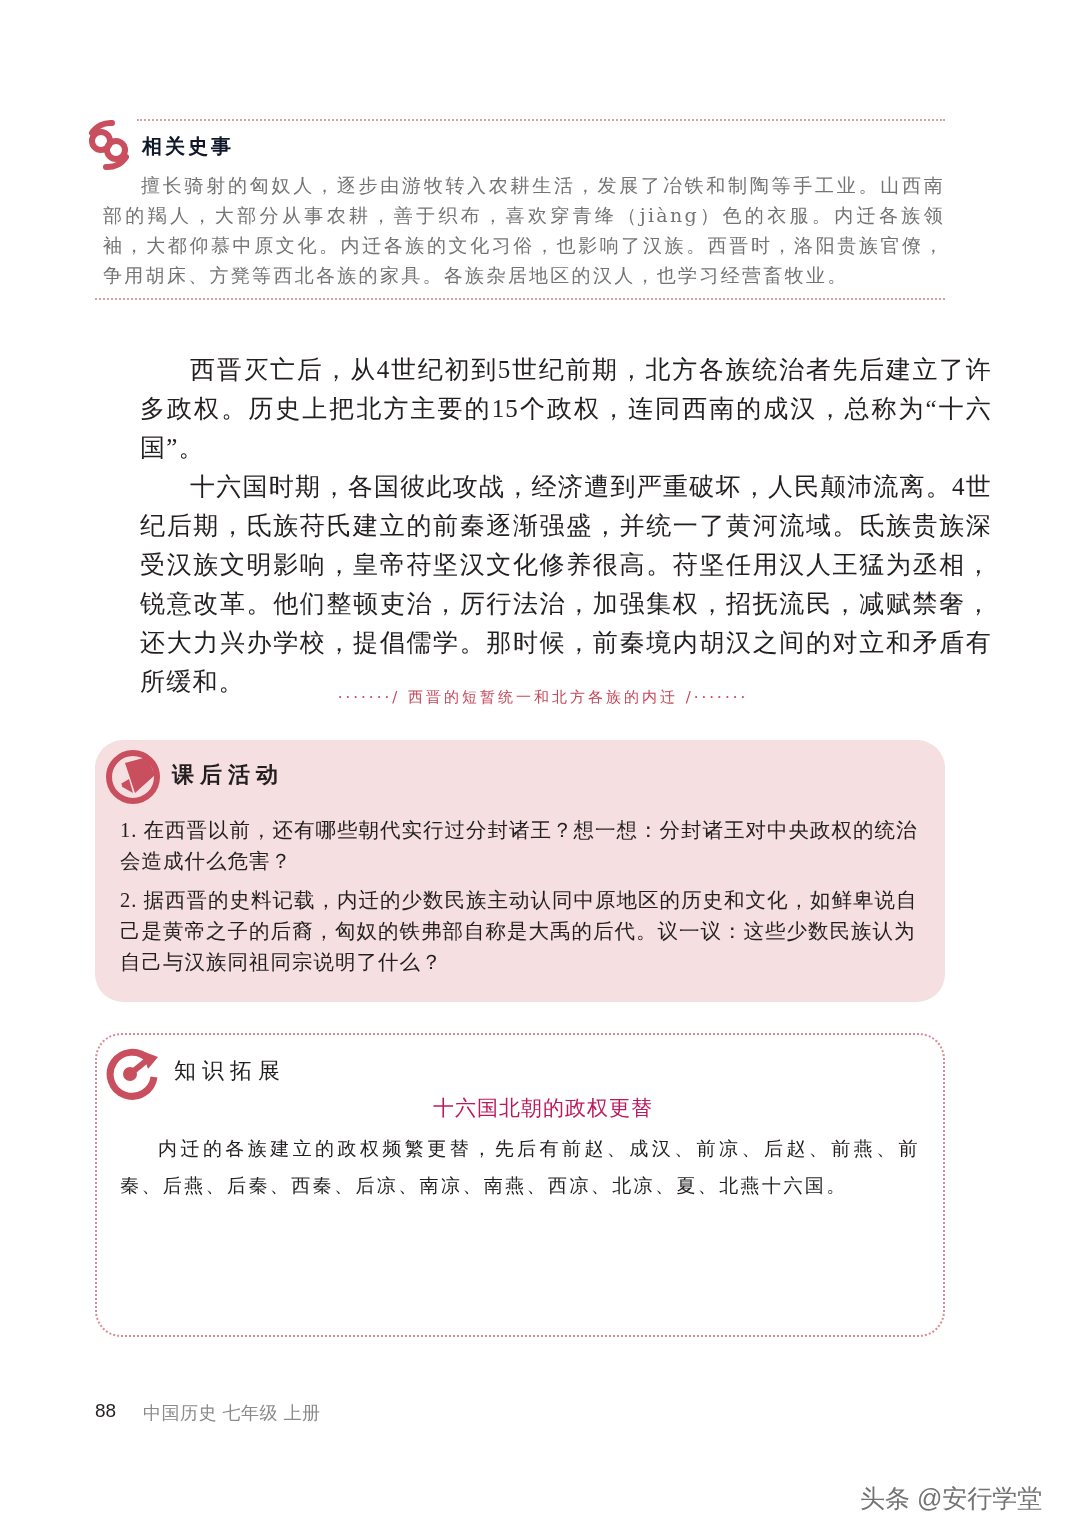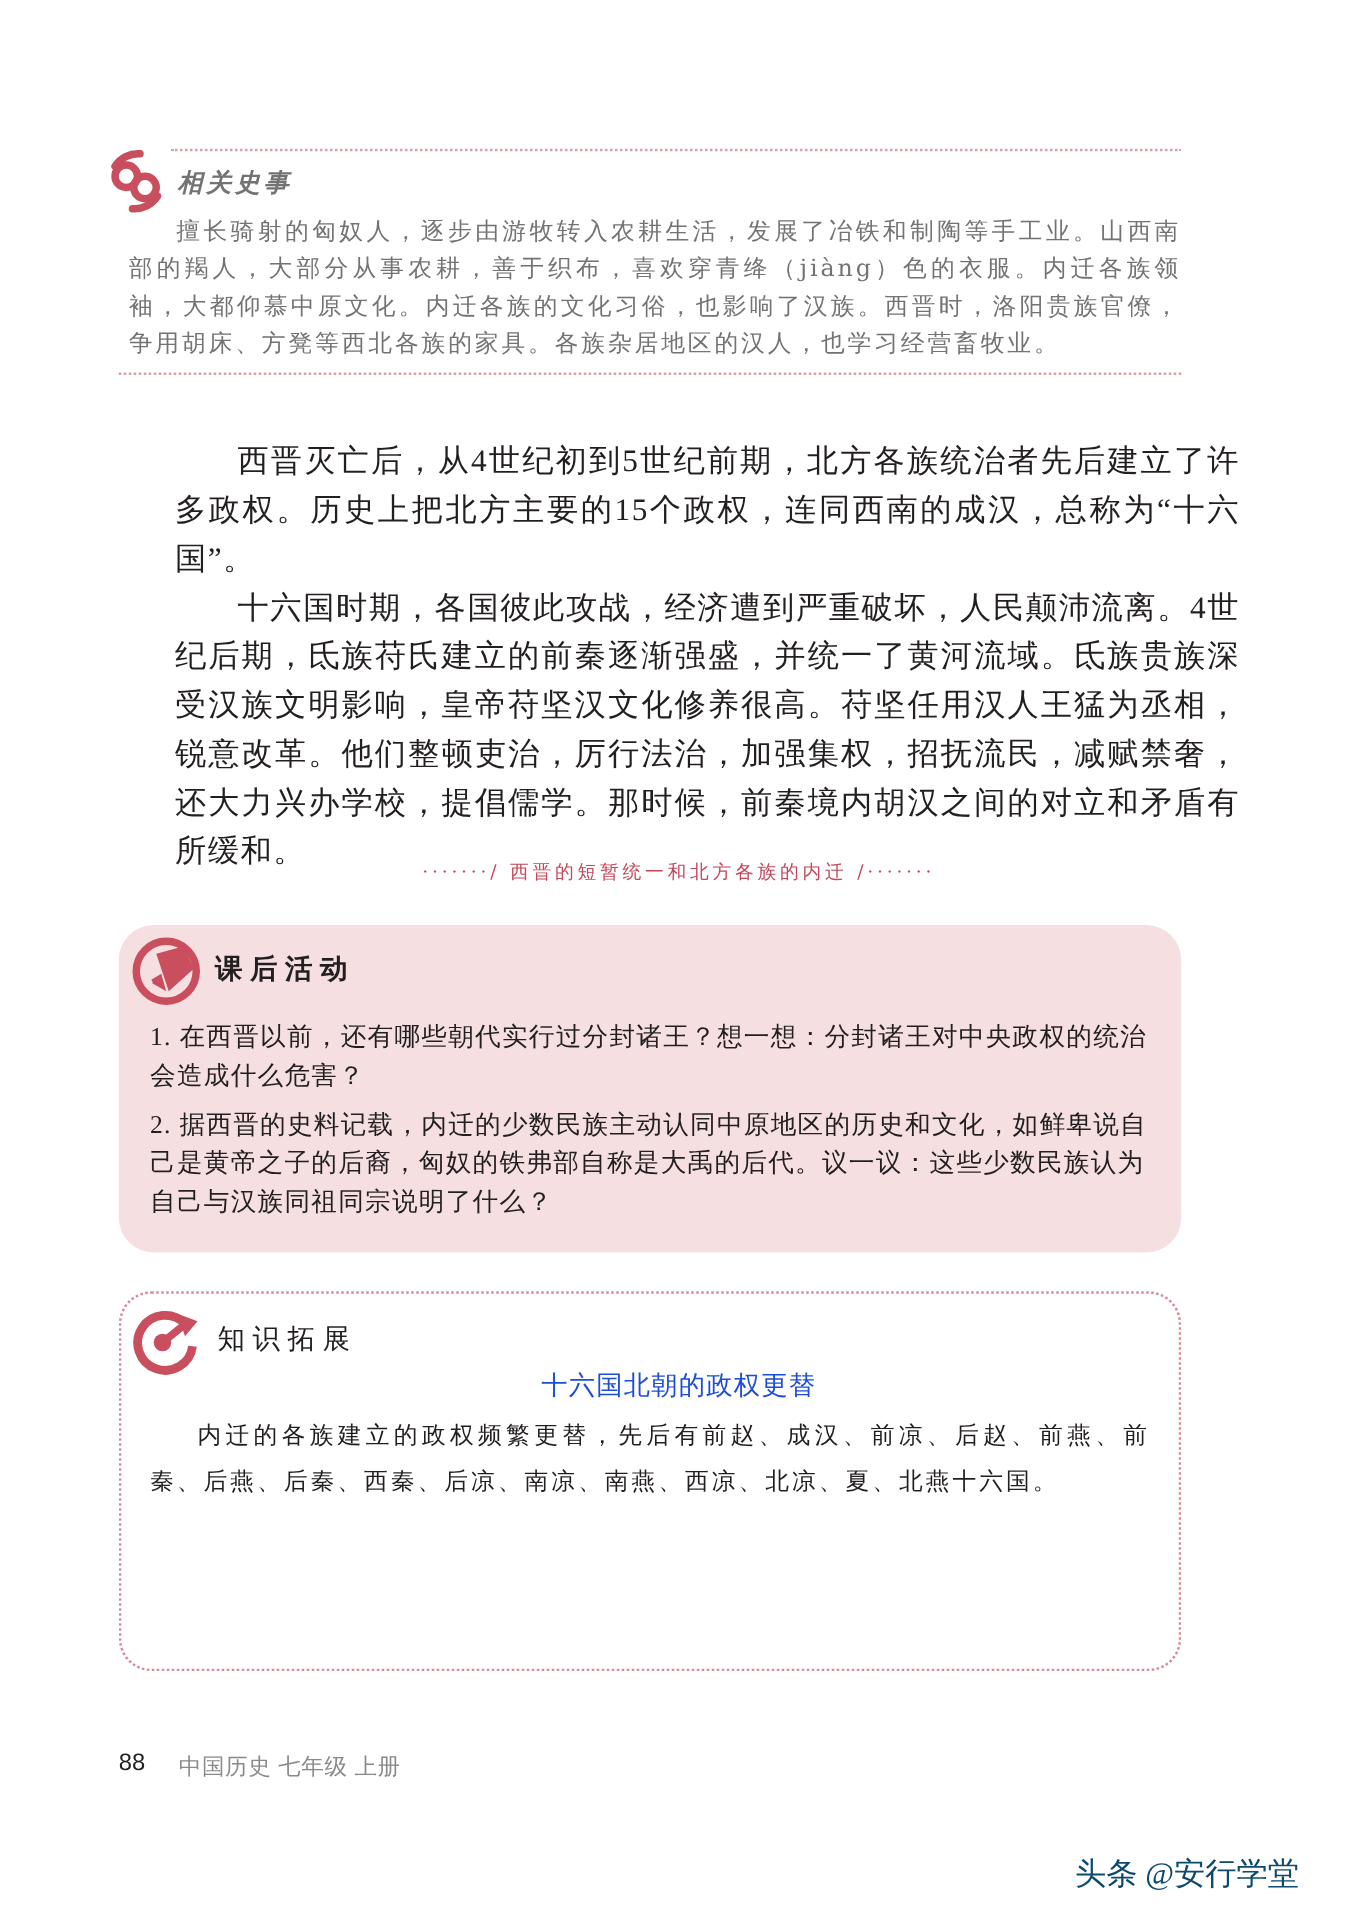--- a/index.html
+++ b/index.html
@@ -11,21 +11,21 @@
   }
 
   
   .dotline {
     position: absolute; height: 0;
     border-top: 2px dotted #d9a0a6;
   }
   .rel-title {
     position: absolute; left: 142px; top: 133px;
     font-family: "DejaVu Sans", sans-serif; font-weight: bold;
-    font-size: 20px; letter-spacing: 3px; color: #737373; font-style: italic;
+    font-size: 20px; letter-spacing: 3px; color: #0f172a;
   }
   .rel-body {
     position: absolute; left: 103px; top: 170px; width: 842px;
     font-family: "DejaVu Serif", serif;
     font-size: 19px; line-height: 30px; letter-spacing: 2.3px;
     color: #737373; text-align: justify;
   }
   .rel-body p { margin: 0; }
   .indent { text-indent: 2em; }
 
@@ -69,21 +69,21 @@
     border: 2px dotted #d98a96; border-radius: 26px;
   }
   .know-title {
     position: absolute; left: 174px; top: 1056px;
     font-family: "DejaVu Sans", sans-serif; font-weight: normal;
     font-size: 22px; letter-spacing: 6px; color: #231f20;
   }
   .know-subtitle {
     position: absolute; left: 0; width: 1086px; top: 1094px; text-align: center;
     font-family: "Liberation Serif", "DejaVu Serif", serif;
-    font-size: 21px; letter-spacing: 1px; color: #1d4ed8;
+    font-size: 21px; letter-spacing: 1px; color: #be185d;
   }
   .know-body {
     position: absolute; left: 120px; top: 1130px; width: 800px;
     font-family: "DejaVu Serif", serif;
     font-size: 19px; line-height: 37px; letter-spacing: 2.4px;
     color: #231f20; text-align: justify;
   }
   .know-body p { margin: 0; text-indent: 2em; }
 
   
@@ -91,21 +91,21 @@
     position: absolute; left: 95px; top: 1400px;
     font-family: Liberation Sans, sans-serif; font-size: 19px; color: #231f20; text-align: center;
   }
   .book-title {
     position: absolute; left: 143px; top: 1401px;
     font-family: "Liberation Sans", "DejaVu Sans", sans-serif; font-size: 18px; color: #8a8a8a;
     letter-spacing: 0.5px;
   }
   .watermark {
     position: absolute; left: 860px; top: 1482px;
-    font-family: Liberation Serif, serif; font-size: 25px; color: #0c4a6e;
+    font-family: Liberation Sans, sans-serif; font-size: 25px; color: #737373;
     text-shadow: 1px 1px 0 #ffffff, -1px -1px 0 #ffffff;
     letter-spacing: 0;
   }
   .icon { position: absolute; }
 </style>
 </head>
 <body>
 
 <div class="dotline" style="left:137px; top:119px; width:808px;"></div>
 

